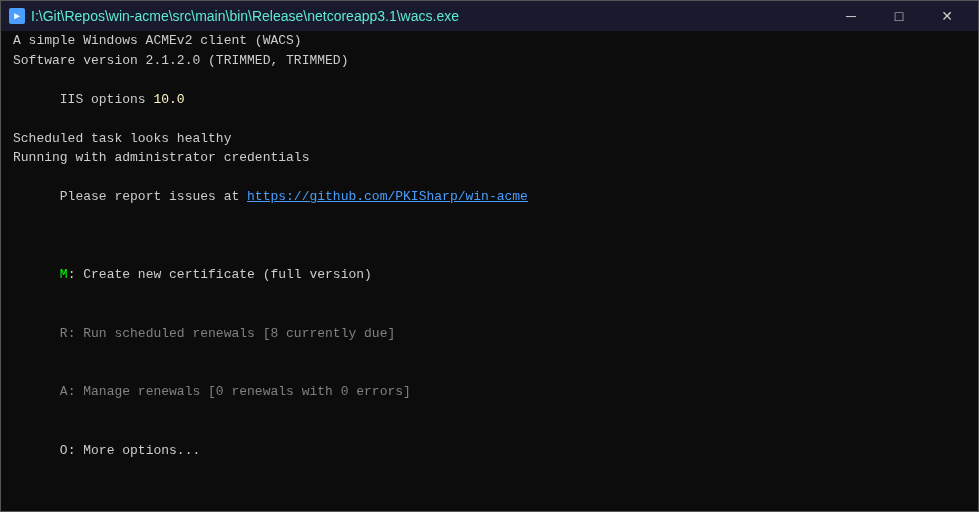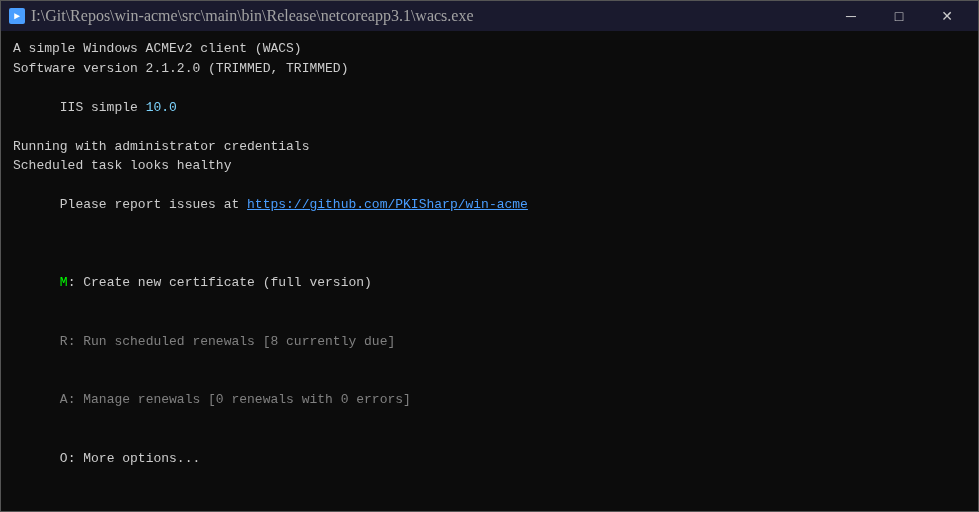--- a/index.html
+++ b/index.html
@@ -44,23 +44,23 @@
       border-radius: 2px;
       display: flex;
       align-items: center;
       justify-content: center;
       font-size: 10px;
       color: white;
       font-weight: bold;
     }
 
     .title-text {
-      color: #a3a3a3;
-      font-size: 16px;
-      font-family: Liberation Serif, serif;
+      color: #5eead4;
+      font-size: 14px;
+      font-family: Liberation Sans, sans-serif;
     }
 
     .title-bar-controls {
       display: flex;
       align-items: center;
       gap: 2px;
     }
 
     .title-btn {
       width: 46px;
@@ -70,32 +70,32 @@
       justify-content: center;
       cursor: pointer;
       color: #ccc;
       font-size: 14px;
       font-family: 'Segoe UI', sans-serif;
     }
 
     .terminal {
       flex: 1;
       background: #0c0c0c;
-      padding: 8px 12px;
+      padding: 0 12px;
       color: #ccc;
       overflow: hidden;
     }
 
     .line {
       line-height: 1.5;
       white-space: pre;
     }
 
     .color-white { color: #cccccc; }
-    .color-cyan { color: #7dd3fc; }
+    .color-cyan { color: #fef9c3; }
     .color-green { color: #00ff00; }
     .color-gray { color: #808080; }
     .color-link { color: #4a9eff; text-decoration: underline; margin-top: 20px; }
   </style>
 </head>
 <body>
 
 <div class="window">
 
   <div class="title-bar">
@@ -107,24 +107,24 @@
       <div class="title-btn">─</div>
       <div class="title-btn">□</div>
       <div class="title-btn close">✕</div>
     </div>
   </div>
 
   <div class="terminal">
     <div class="line color-white">A simple Windows ACMEv2 client (WACS)</div>
     <div class="line color-white">Software version 2.1.2.0 (TRIMMED, TRIMMED)</div>
     <div class="line">
-      <span class="color-white">IIS simple </span><span class="color-cyan">10.0</span>
+      <span class="color-white">IIS options </span><span class="color-cyan">10.0</span>
     </div>
+    <div class="line color-white">Scheduled task looks healthy</div>
     <div class="line color-white">Running with administrator credentials</div>
-    <div class="line color-white">Scheduled task looks healthy</div>
     <div class="line">
       <span class="color-white">Please report issues at </span><span class="color-link">https://github.com/PKISharp/win-acme</span>
     </div>
 
     <div class="line">&nbsp;</div>
 
     <div class="line">
       <span class="color-green">M</span><span class="color-white">: Create new certificate (full version)</span>
     </div>
     <div class="line">

